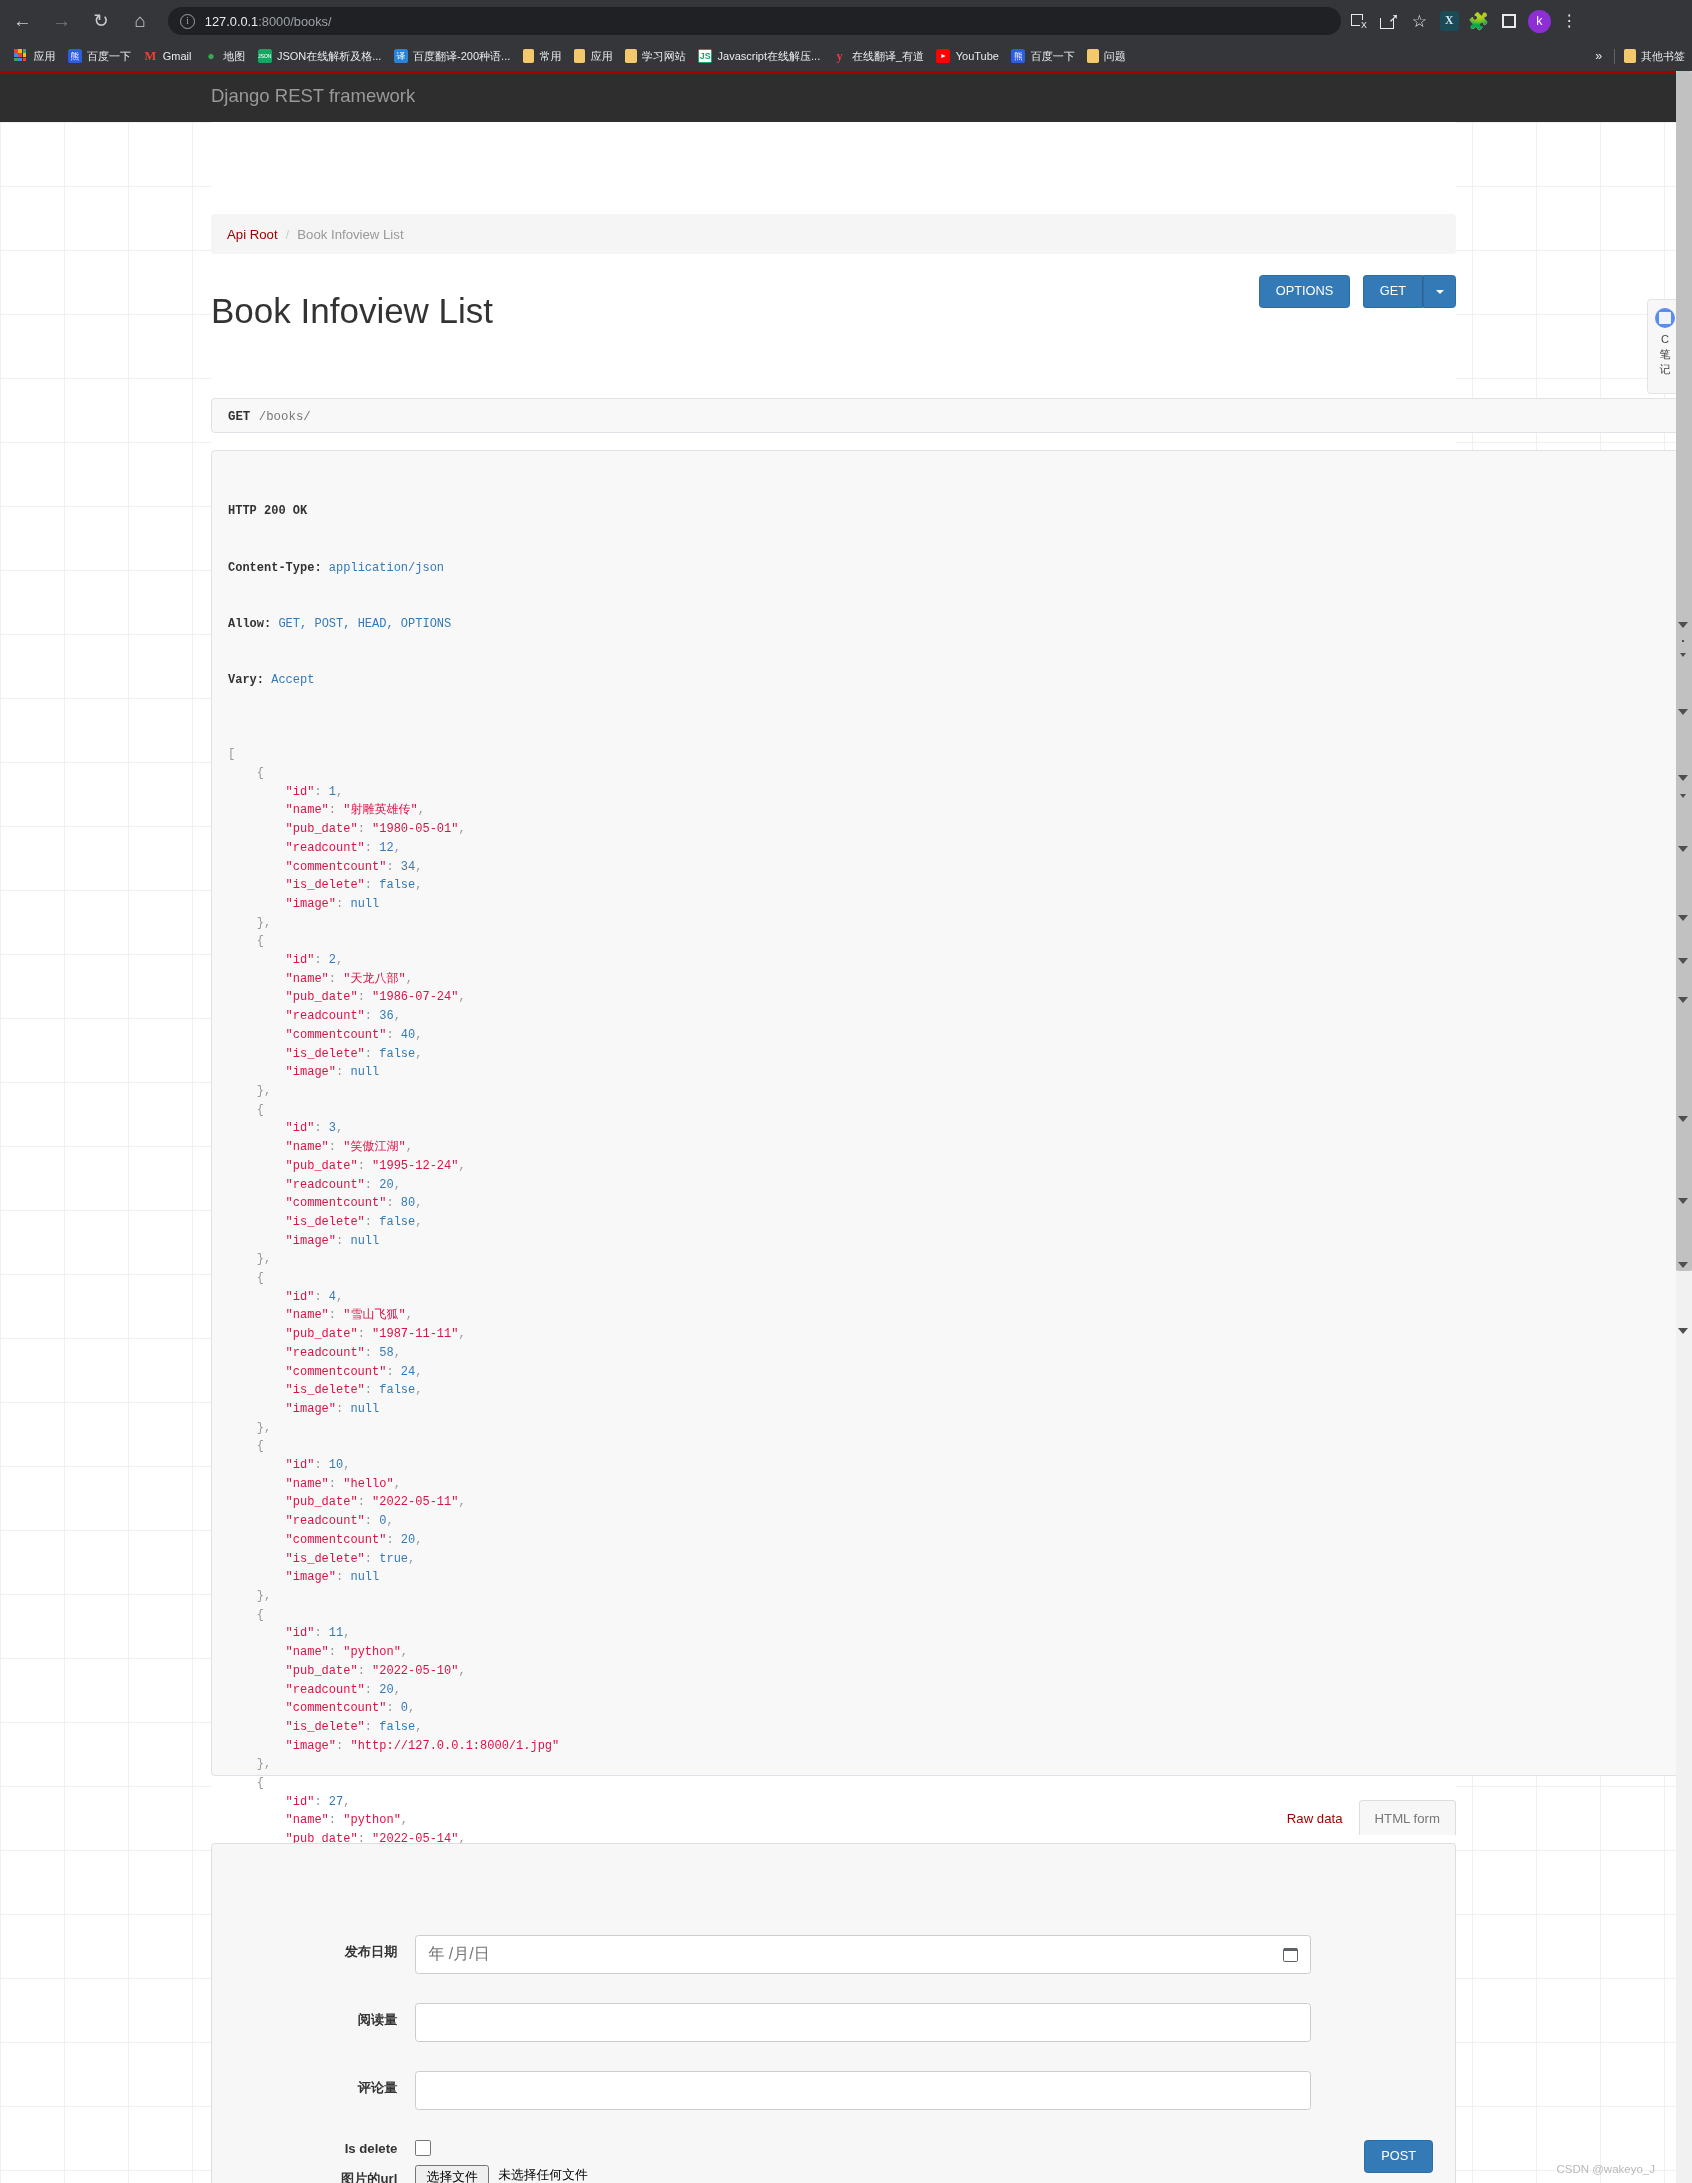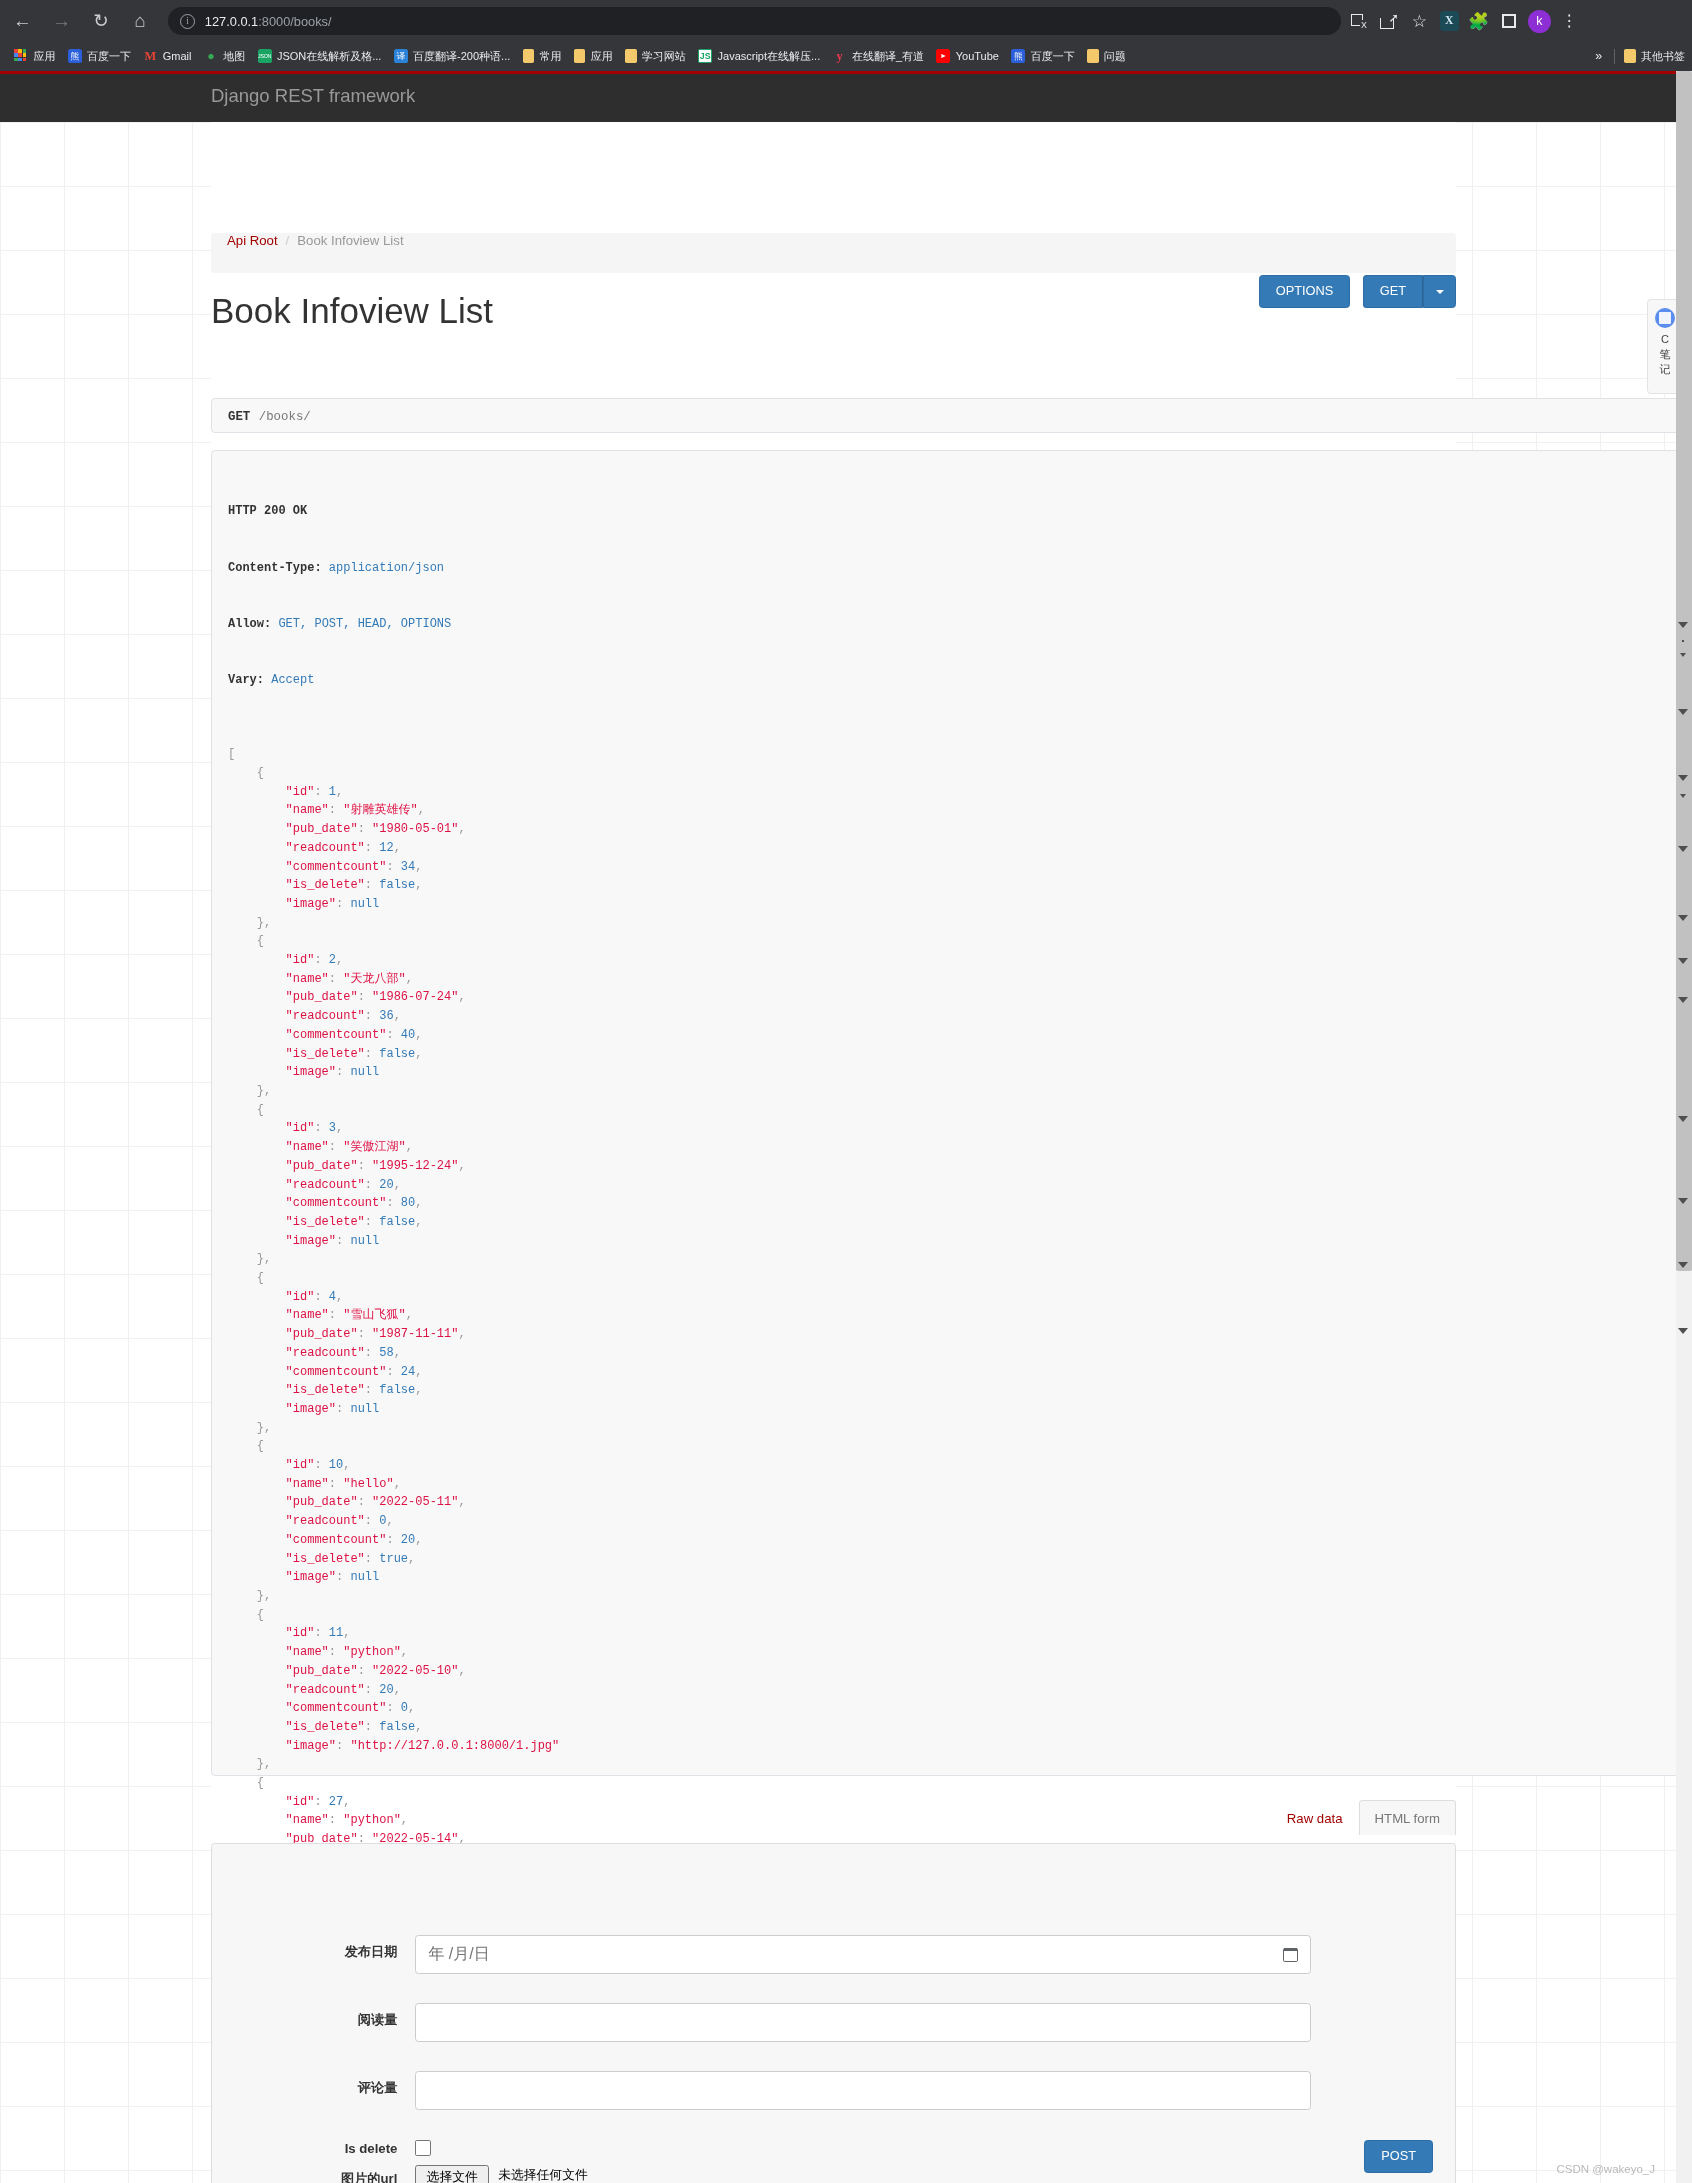--- a/index.html
+++ b/index.html
@@ -118,23 +118,23 @@
       linear-gradient(to right, #f0f0f0 0.9px, transparent 0.9px),
       linear-gradient(to bottom, #f0f0f0 0.9px, transparent 0.9px);
     background-size:64px 64px;
   }
   #content-col {
     position:absolute; top:51px; left:211px; width:1245px; height:2062px;
     background:#fff;
   }
 
   .breadcrumb {
-    position:absolute; top:111px; left:0; width:1245px; height:40px;
+    position:absolute; top:92px; left:0; width:1245px; height:40px;
     background:#f5f5f5; border-radius:3.5px;
-    display:flex; padding-left:16px;
+    display:flex; align-items:center; padding-left:16px;
     font-size:13.2px;
   }
   .breadcrumb a { color:#a30000; text-decoration:none; }
   .breadcrumb .sep { color:#ccc; margin:0 8px; }
   .breadcrumb .cur { color:#999; }
 
   #page-head {
     position:absolute; top:148px; left:0; width:1245px; height:53px;
   }
   #page-title {

